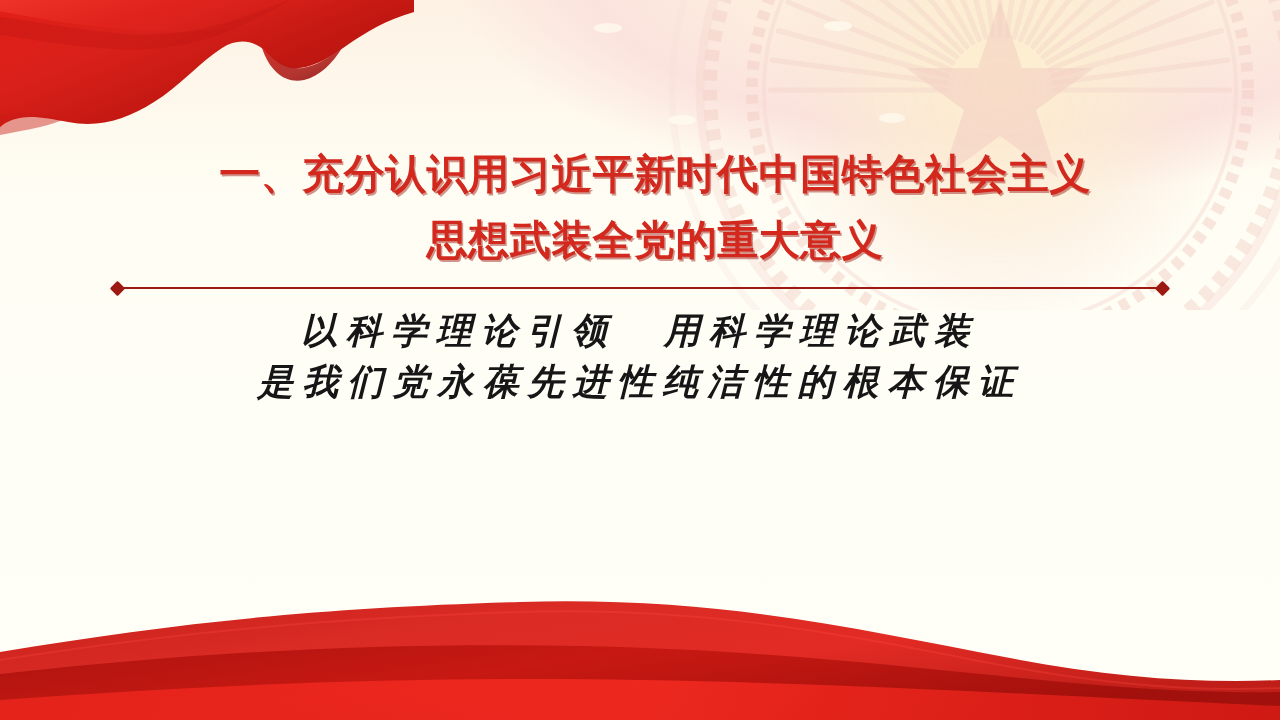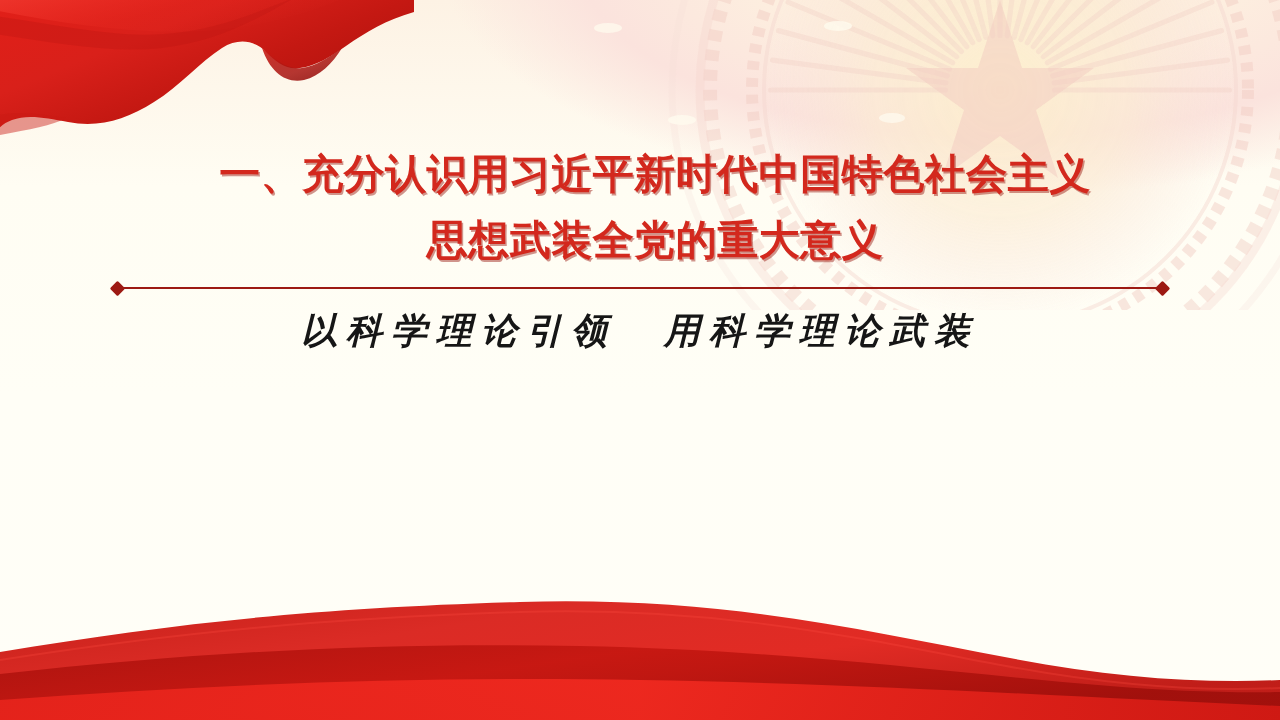--- a/index.html
+++ b/index.html
@@ -358,15 +358,16 @@
   </div>
 
   <div class="divider">
     <span class="dia left"></span>
     <span class="rule"></span>
     <span class="dia right"></span>
   </div>
 
   <div class="calli-block">
     <span class="calli-line"><span>以科学理论引领</span><span class="gap-sp"> </span><span>用科学理论武装</span></span>
+    <span class="calli-line">是我们党永葆先进性纯洁性的根本保证</span>
   </div>
 
 </div>
 
 </body></html>

